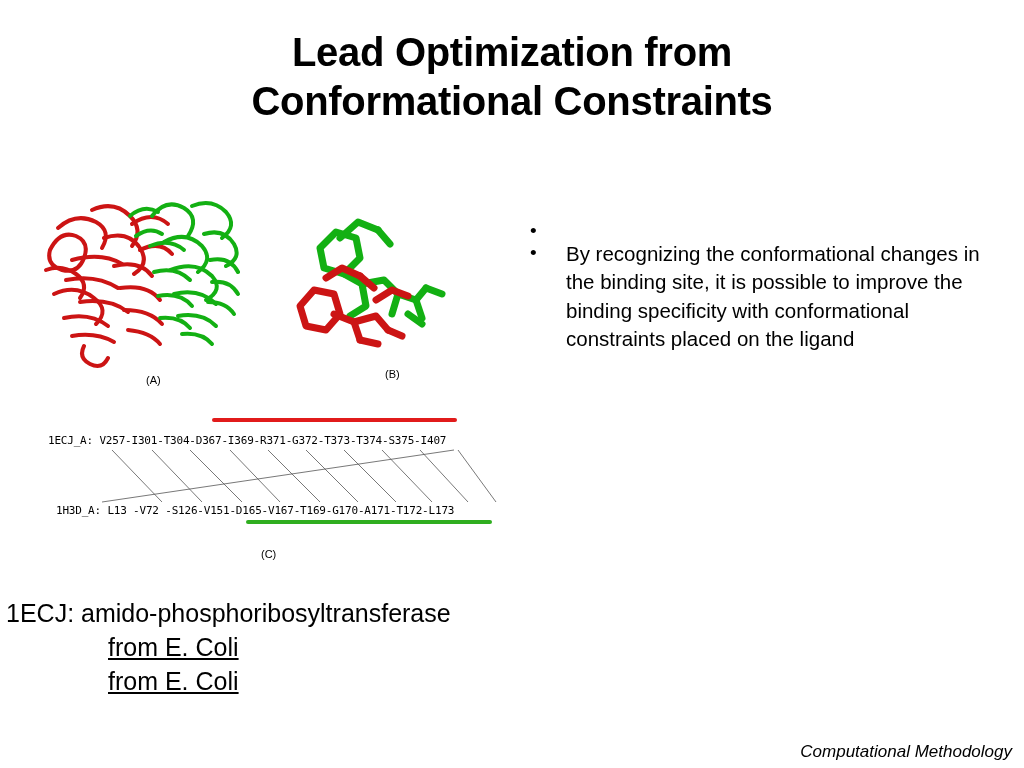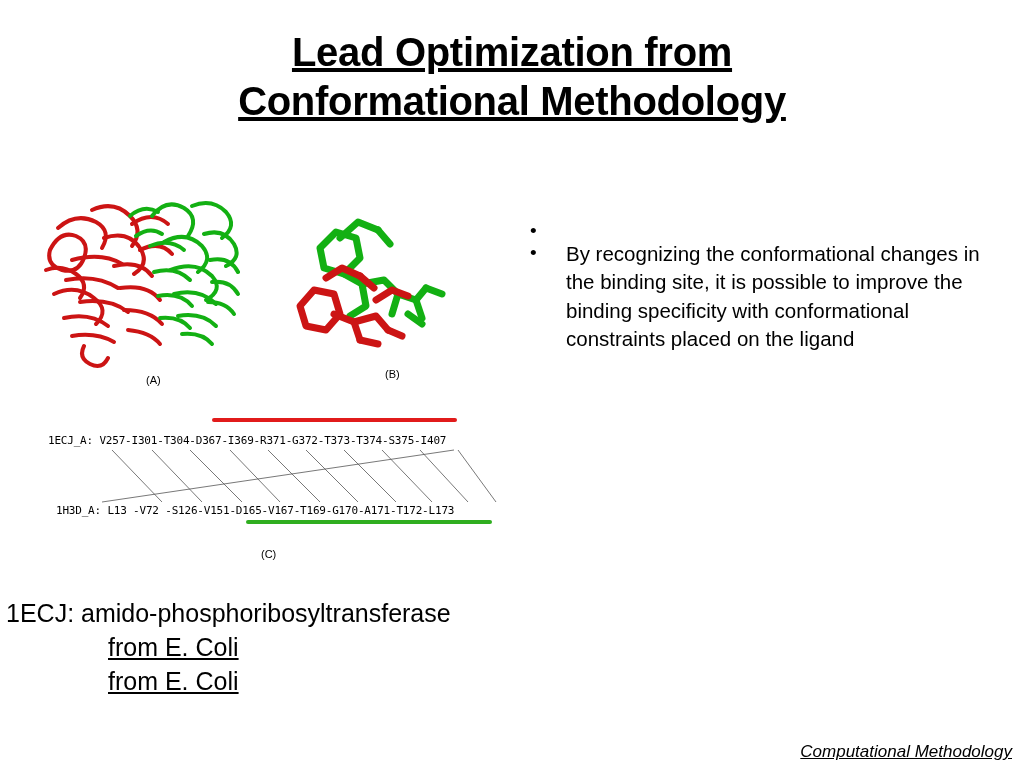--- a/index.html
+++ b/index.html
@@ -20,21 +20,20 @@
   #slide-title {
     position: absolute;
     top: 28px;
     left: 112px;
     width: 800px;
     text-align: center;
     font-size: 40px;
     font-weight: bold;
     line-height: 1.22;
     letter-spacing: -0.3px;
-    text-decoration: underline;
   }
   #slide-title .line {
     display: block;
   }
 
   
   #figures {
     position: absolute;
     left: 18px;
     top: 186px;
@@ -139,29 +138,28 @@
   .legend-indent { display: block; white-space: pre; padding-left: 102px; text-decoration: underline; }
 
   
   #footer {
     position: absolute;
     right: 12px;
     bottom: 6px;
     font-size: 17px;
     font-style: italic;
     font-family: "Liberation Sans", sans-serif;
-    text-decoration: underline;
   }
 </style>
 </head>
 <body>
 
 <div id="slide-title">
   <span class="line">Lead Optimization from</span>
-  <span class="line">Conformational Methodology</span>
+  <span class="line">Conformational Constraints</span>
 </div>
 
 <div id="figures">
 
   <svg id="fig-a" viewBox="0 0 222 180">
     <g fill="none" stroke="#cc1414" stroke-width="4" stroke-linecap="round">
       <path d="M18 60 q10 -20 26 -14 q14 6 8 22 q-6 16 -22 12 q-16 -5 -12 -20"></path>
       <path d="M26 38 q18 -16 38 -6 q16 9 6 26"></path>
       <path d="M14 80 q16 -6 30 4 q14 10 4 24"></path>
       <path d="M22 104 q22 -10 40 4 q16 12 2 26"></path>

